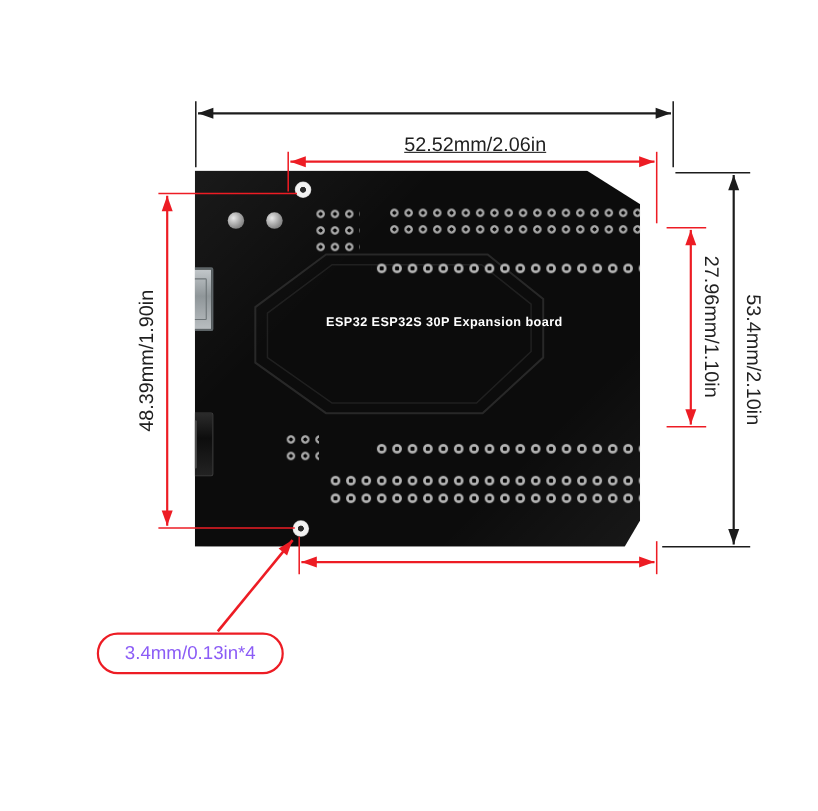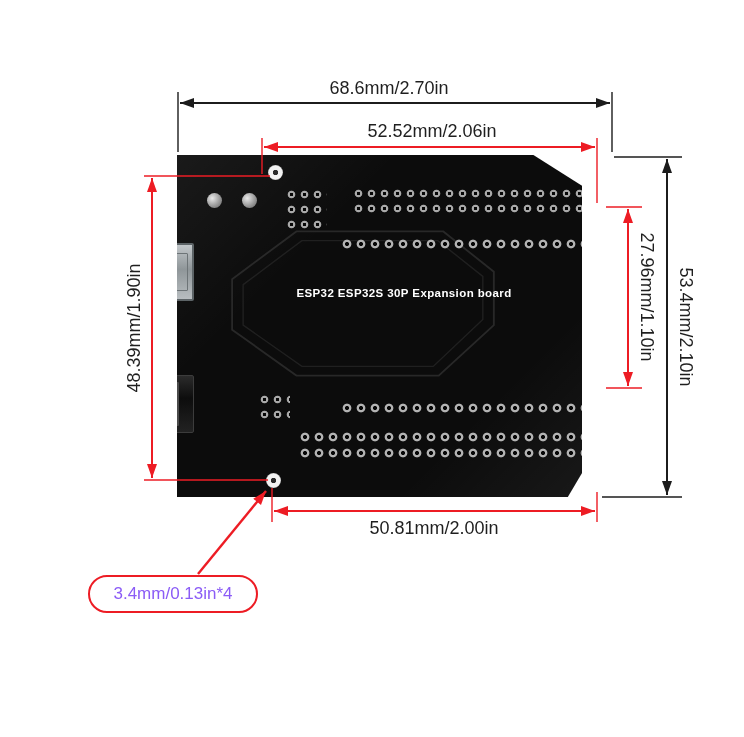--- a/index.html
+++ b/index.html
@@ -167,29 +167,27 @@
       <path class="dl-ext red" d="M272,488 V522"></path>
       <path class="dl-ext red" d="M597,492 V522"></path>
       <path class="dl red" d="M274,511 H595" marker-start="url(#arr-red)" marker-end="url(#arr-red)"></path>
     </g>
 
     <g>
       <path class="dl red" style="stroke-width:2.4px" d="M198,574 L266,491" marker-end="url(#arr-red)"></path>
     </g>
   </svg>
 
-  <div class="dim-label center-x" style="left:389px;top:78px;">68.6mm/2.70in</div>
 
-  <div class="dim-label center-x" style="left:432px;top:121px;">52.52mm/2.06in</div>
+  <div class="dim-label center-x" style="left:432px;top:121px;text-decoration:underline;">52.52mm/2.06in</div>
 
   <div class="dim-label rot-ccw" style="left:134px;top:328px;">48.39mm/1.90in</div>
 
   <div class="dim-label rot-cw" style="left:646px;top:297px;">27.96mm/1.10in</div>
 
   <div class="dim-label rot-cw" style="left:685px;top:327px;">53.4mm/2.10in</div>
 
-  <div class="dim-label center-x" style="left:434px;top:518px;">50.81mm/2.00in</div>
 
   <div class="callout-box">
     <span>3.4mm/0.13in*4</span>
   </div>
 
 </div>
 
 </body></html>

